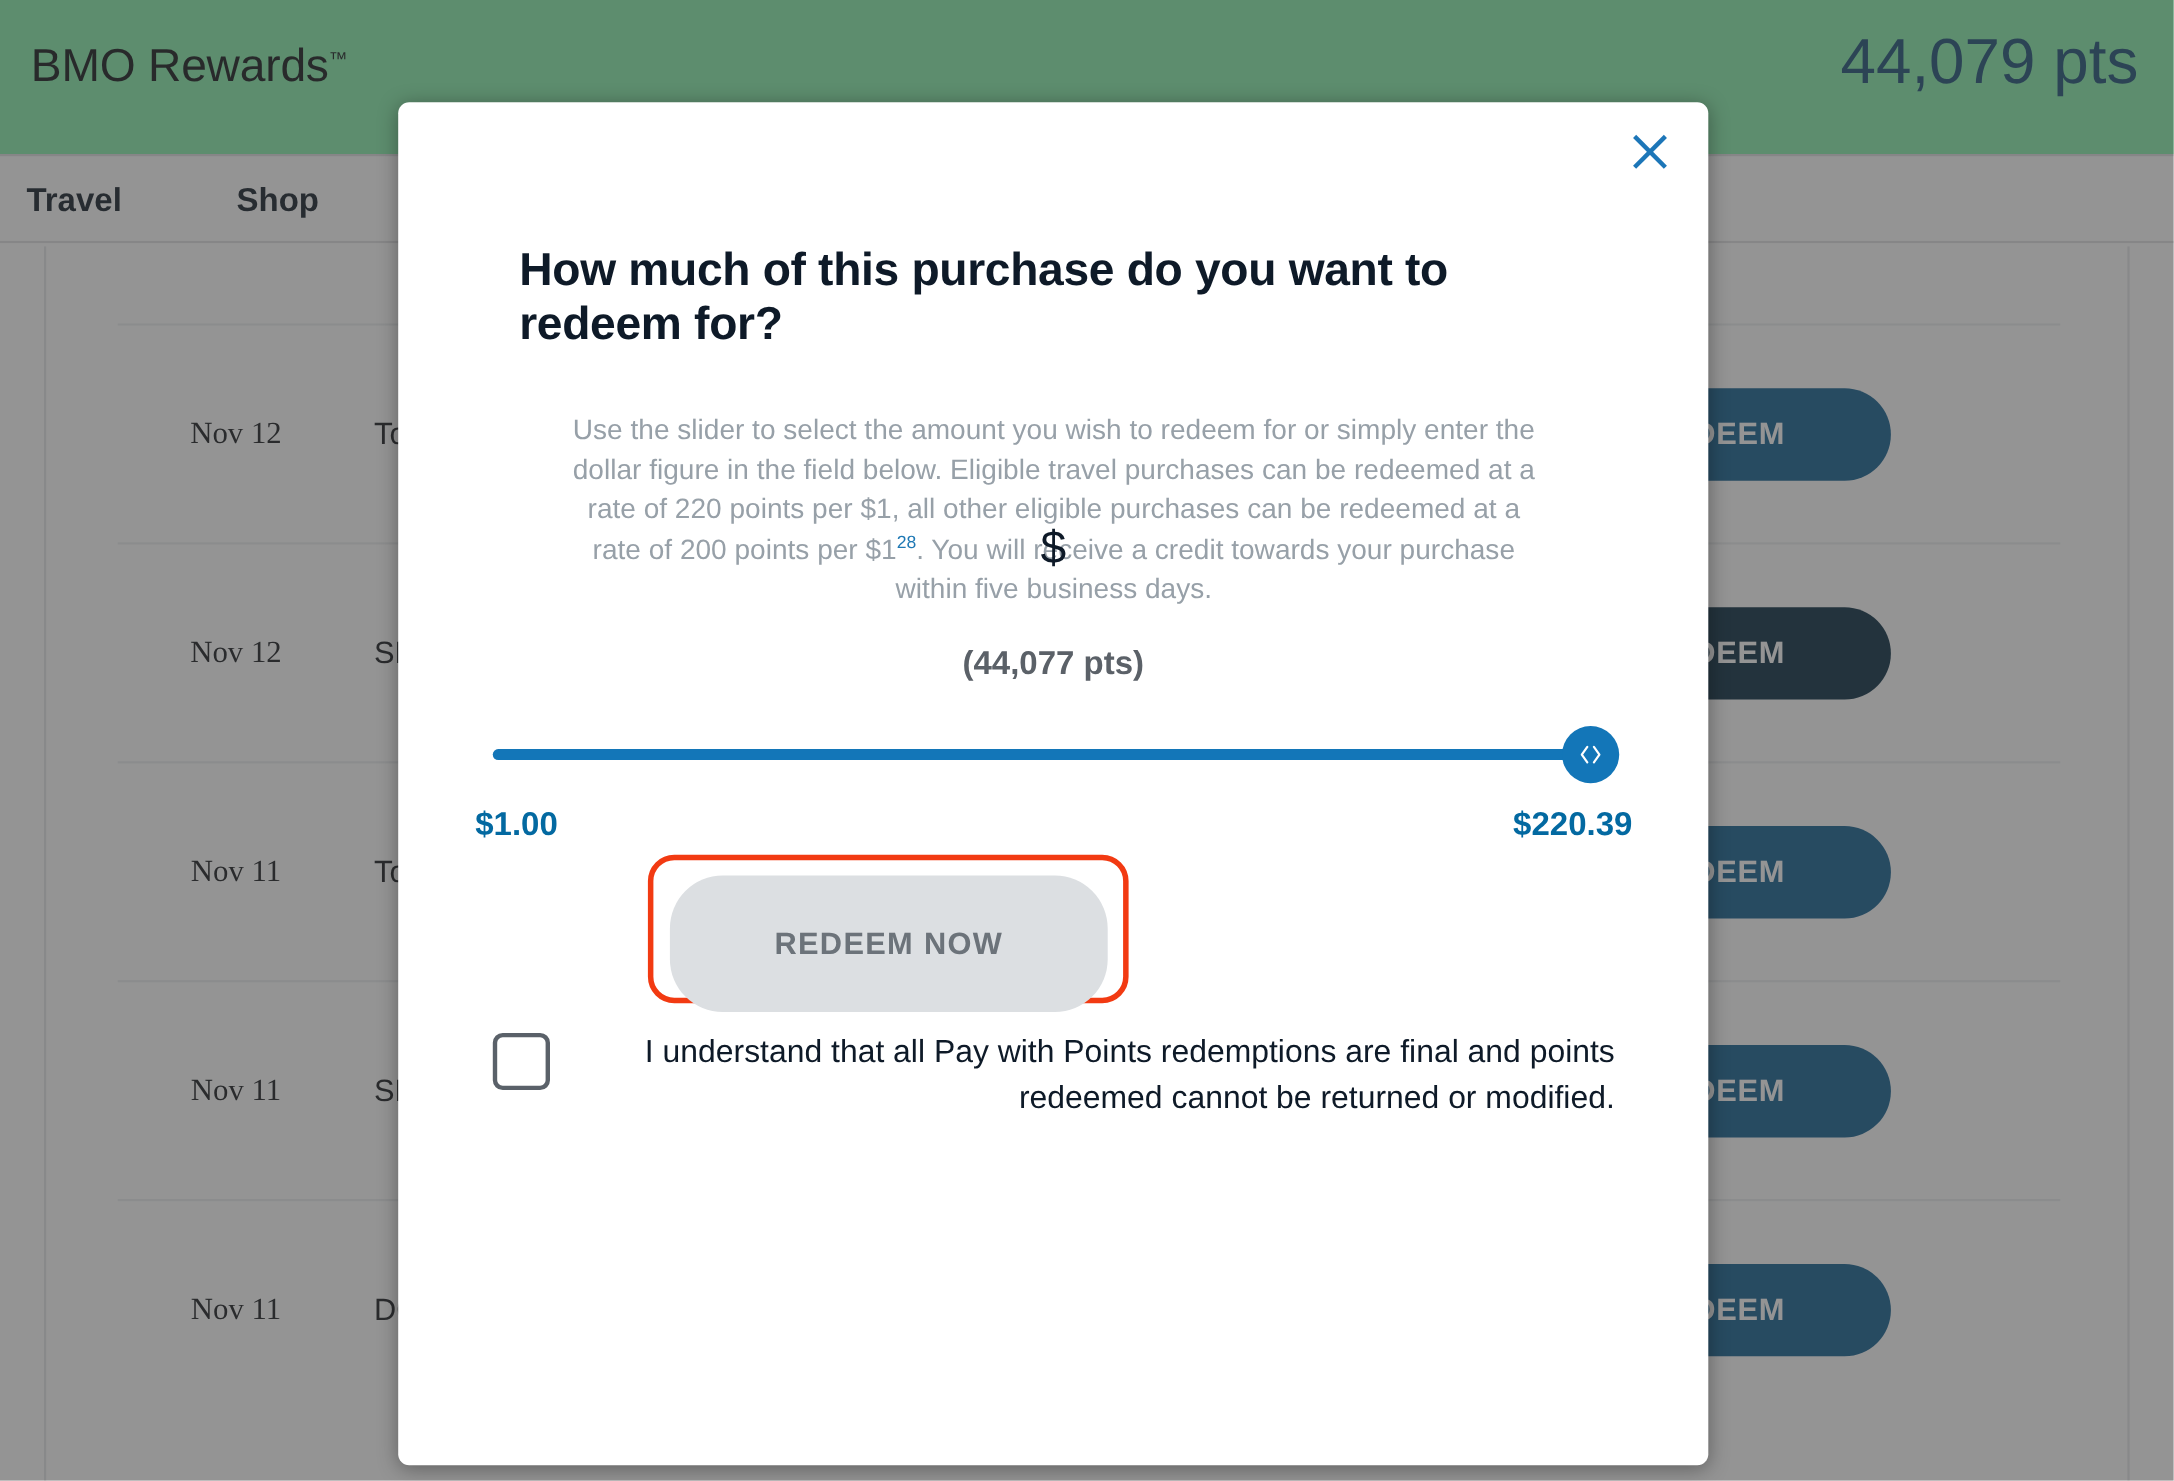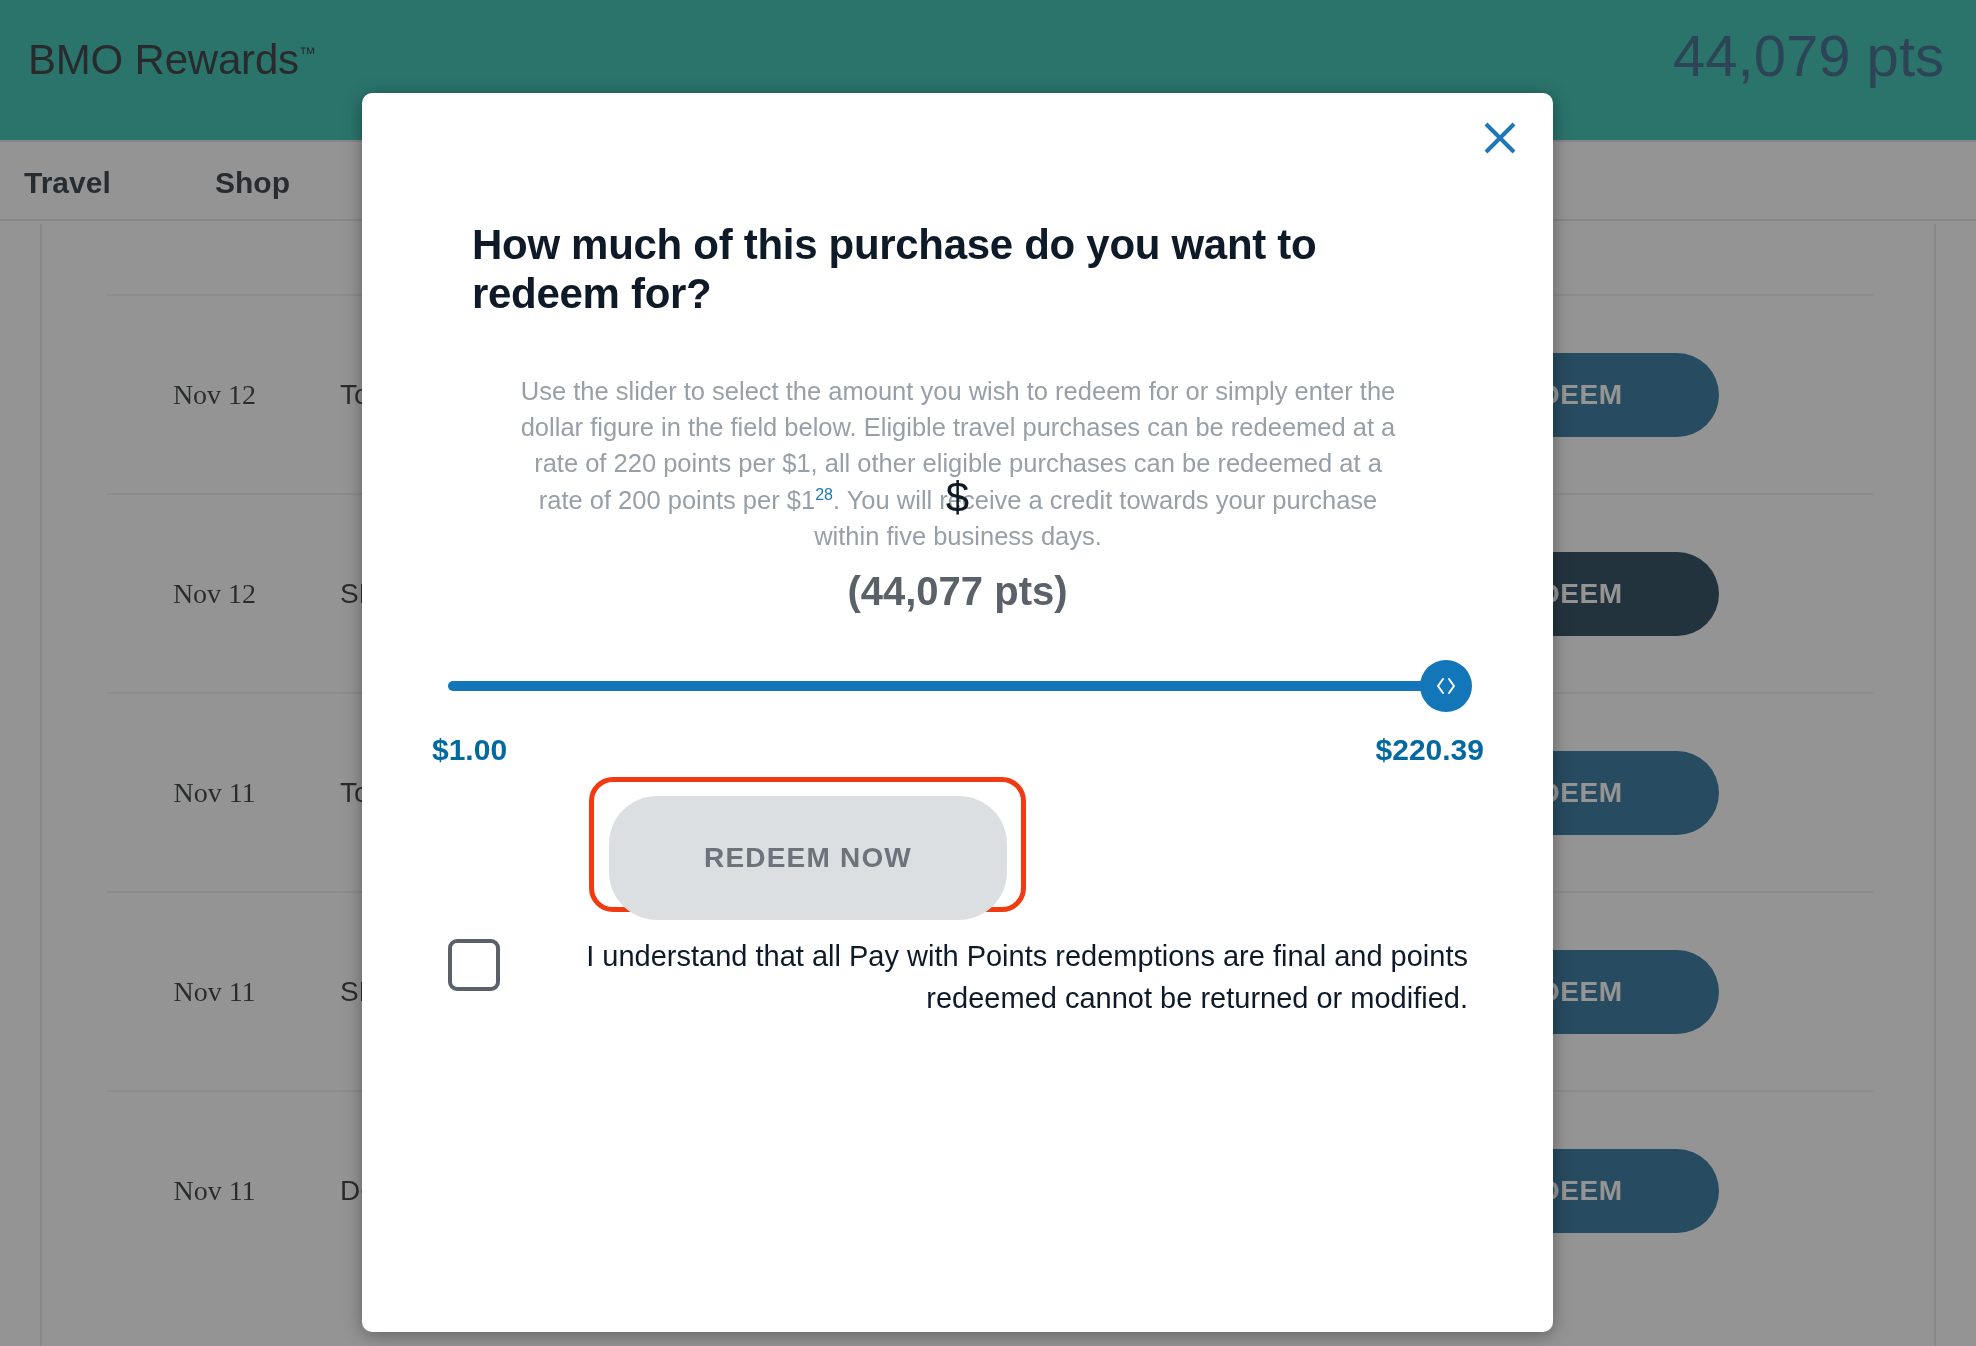--- a/index.html
+++ b/index.html
@@ -22,21 +22,21 @@
   .bg-layer {
     position: absolute;
     inset: 0;
     background: #ffffff;
   }
 
   .bg-header {
     position: absolute;
     left: 0; top: 0;
     width: 1976px; height: 140px;
-    background: #14b8a6;
+    background: #86efac;
   }
 
   .brand {
     position: absolute;
     left: 28px; top: 36px;
     font-size: 42px;
     font-weight: 400;
     color: #111418;
     letter-spacing: -0.2px;
     white-space: nowrap;
@@ -246,24 +246,24 @@
     font-size: 44px;
     font-weight: bold;
     color: #4a4f55;
     text-align: center;
     font-family: "Liberation Sans", sans-serif;
     letter-spacing: -0.5px;
   }
 
   .points-sub {
     position: absolute;
-    left: 0; top: 476px;
+    left: 0; top: 494px;
     width: 1191px;
     text-align: center;
-    font-size: 40px;
+    font-size: 30px;
     font-weight: bold;
     color: #5b6168;
   }
 
   
   .slider-wrap {
     position: absolute;
     left: 86px; top: 567px;
     width: 1020px; height: 54px;
   }

